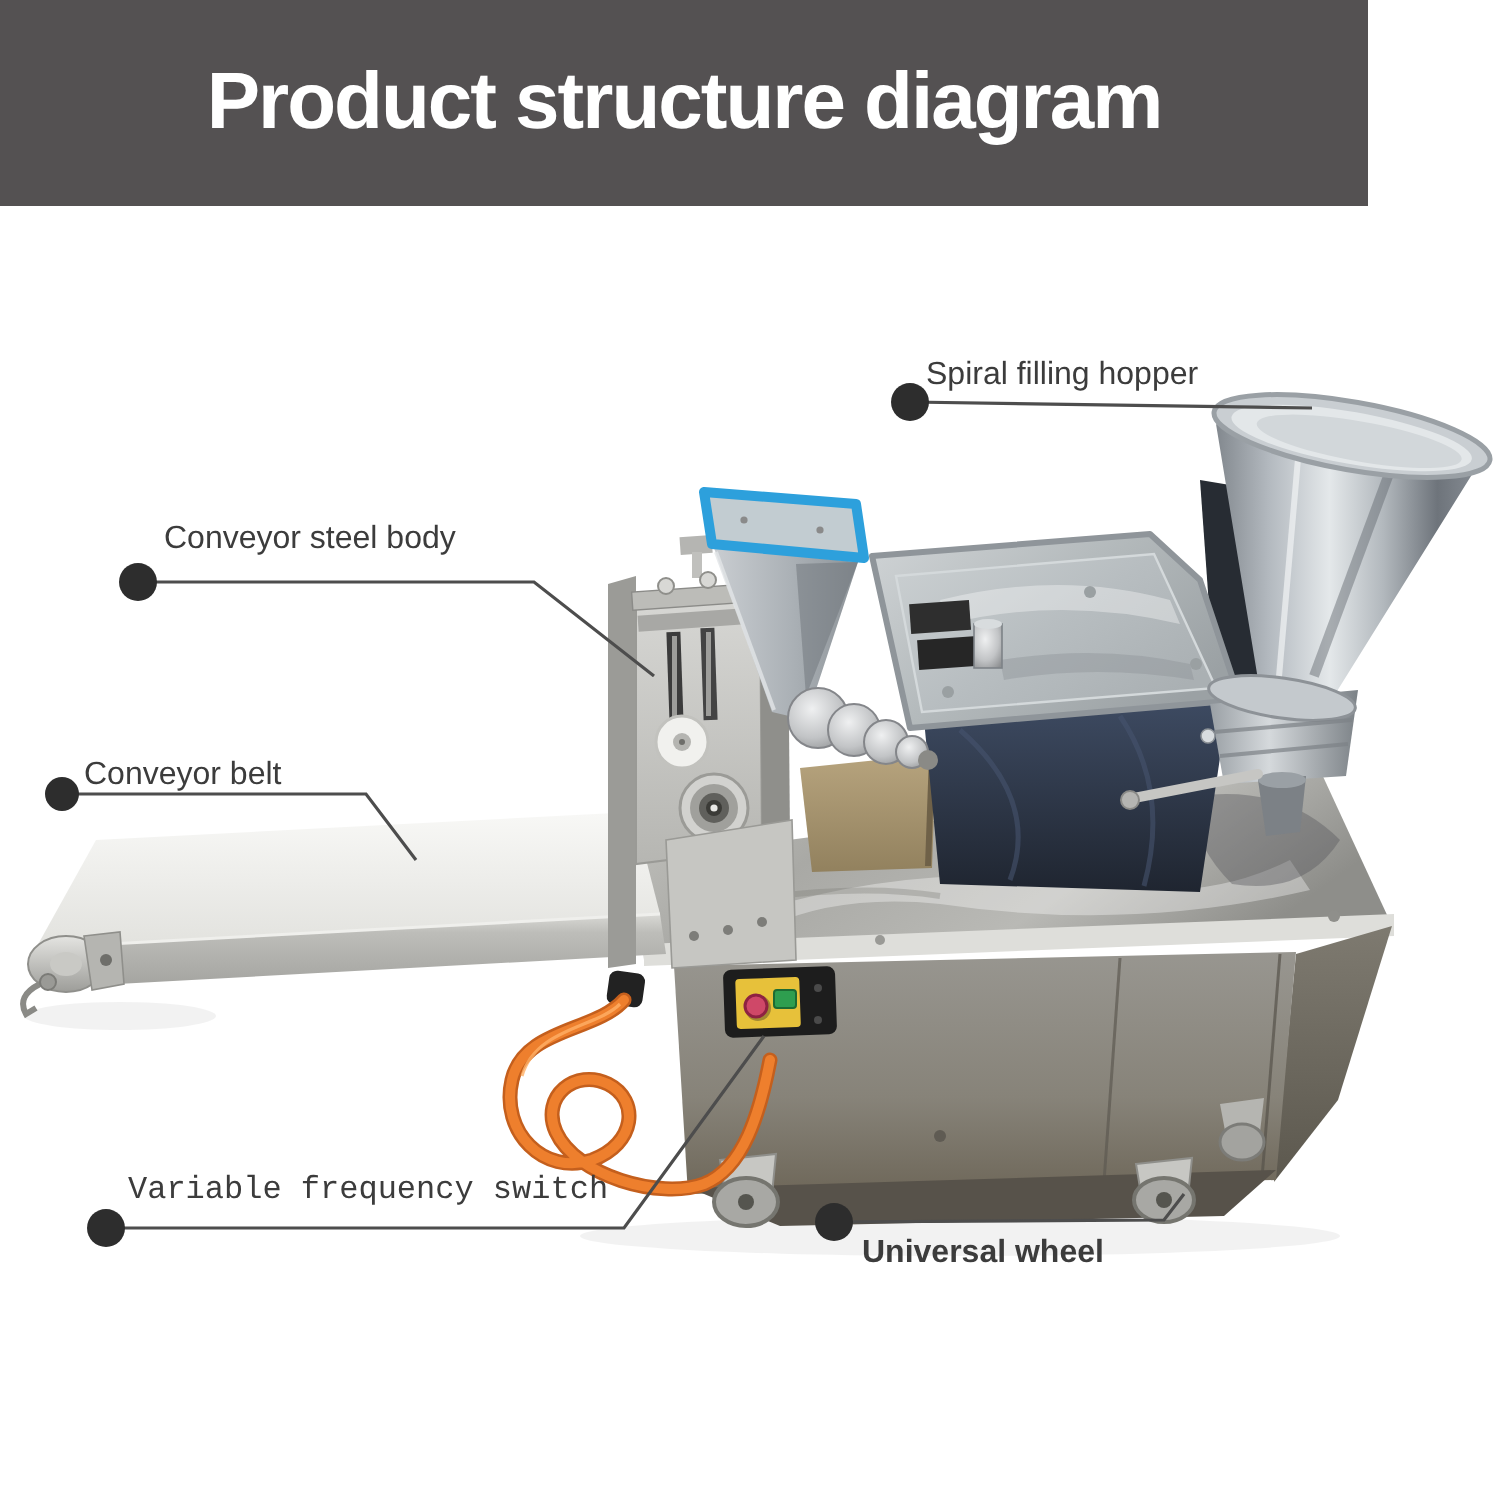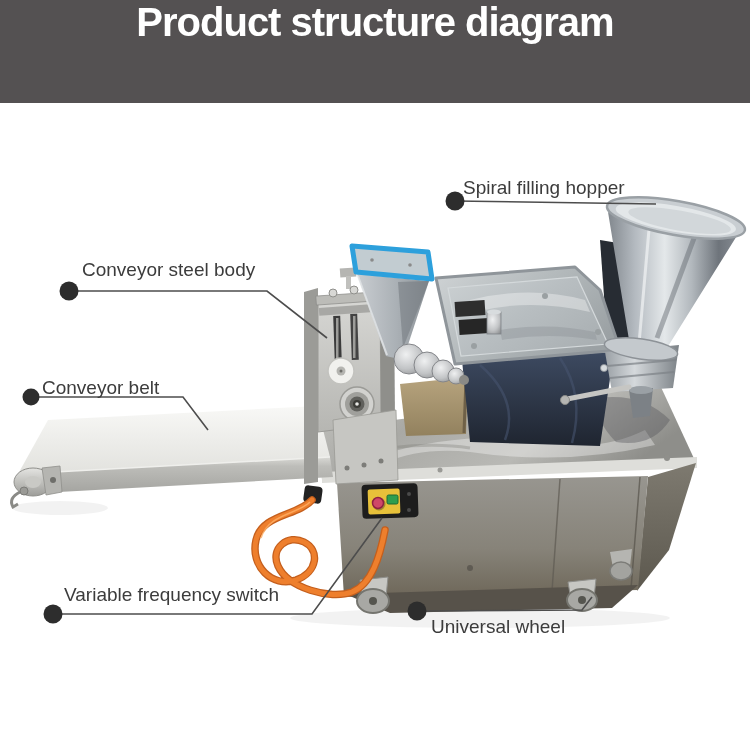--- a/index.html
+++ b/index.html
@@ -13,38 +13,38 @@
     --switch-green:#2e9e4f;
     --background:#ffffff;
   }
   html,body{margin:0;padding:0;}
   body{
     width:750px;height:750px;position:relative;overflow:hidden;
     background:var(--background);
     font-family:"Liberation Sans","DejaVu Sans",sans-serif;
   }
   .banner{
-    position:absolute;left:0;top:0;width:750px;height:103px;
+    position:absolute;left:0;top:0;width:684px;height:103px;
     background:var(--banner-bg);z-index:2;
-    display:flex;justify-content:center;
+    display:flex;align-items:center;justify-content:center;
   }
   .banner h1{
     margin:0;color:var(--title-color);
     font-size:40px;font-weight:bold;letter-spacing:-1px;
   }
   .photo{position:absolute;left:0;top:0;width:750px;height:750px;z-index:1;}
   .part-label{
     position:absolute;z-index:3;color:var(--label-color);
-    font-size:19px;line-height:24px;white-space:nowrap;
+    font-size:16px;line-height:24px;white-space:nowrap;
   }
   #lbl-spiral{left:463px;top:176px;}
   #lbl-body{left:82px;top:258px;}
   #lbl-conveyor{left:42px;top:376px;}
-  #lbl-switch{left:64px;top:583px;}
-  #lbl-wheel{left:431px;top:615px;}
+  #lbl-switch{left:64px;top:583px;font-family:Liberation Mono, monospace;}
+  #lbl-wheel{left:431px;top:615px;font-weight:bold;}
   .leader{stroke:var(--leader-color);stroke-width:1.6;fill:none;}
   .dot{fill:#2d2d2d;}
 </style>
 </head>
 <body>
 
 <div class="banner">
   <h1>Product structure diagram</h1>
 </div>
 

